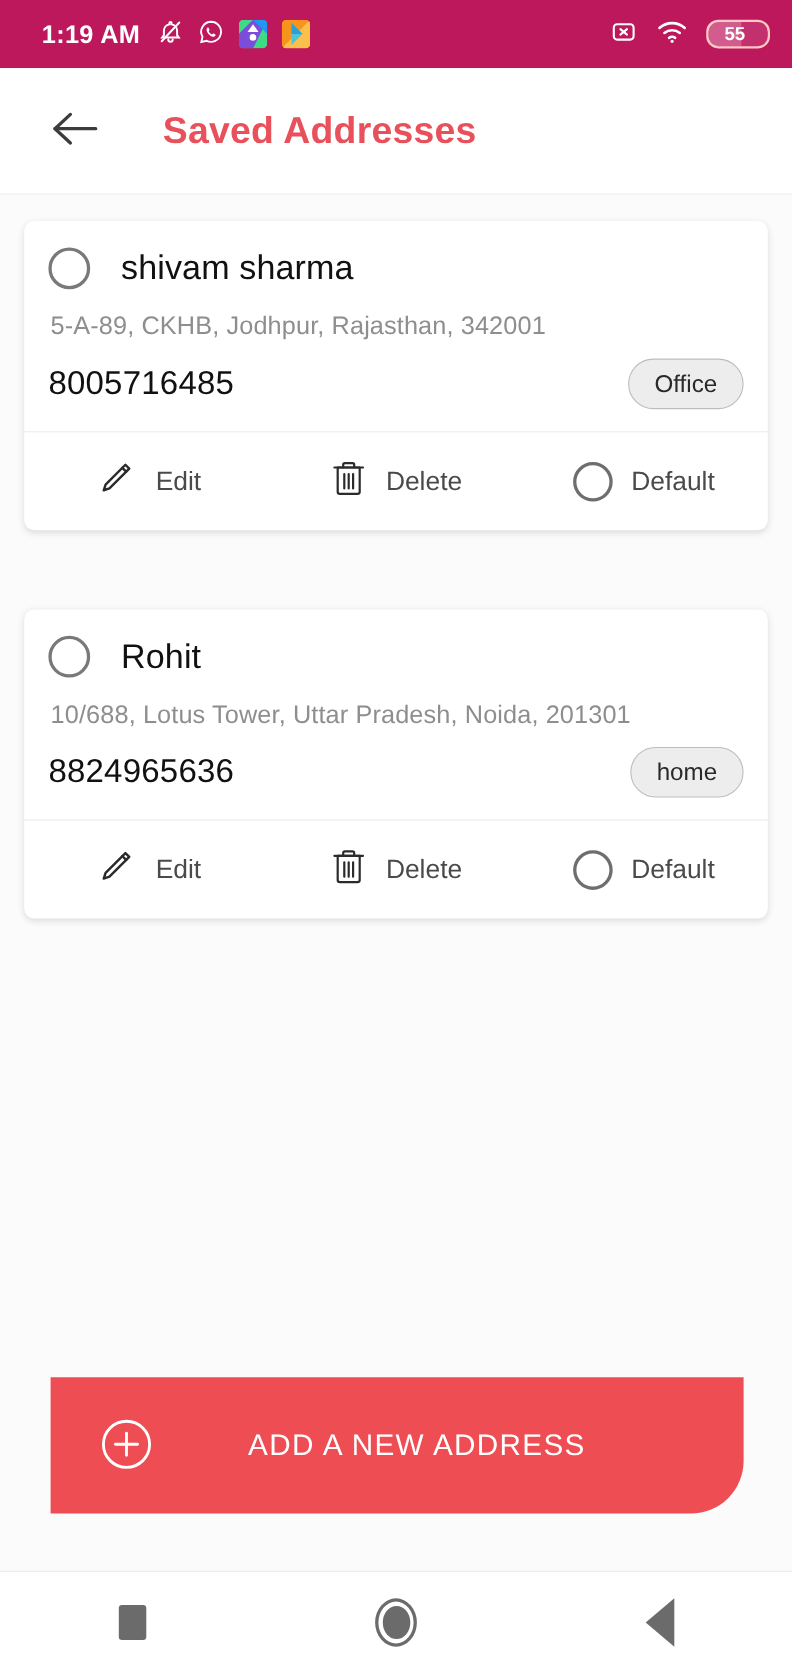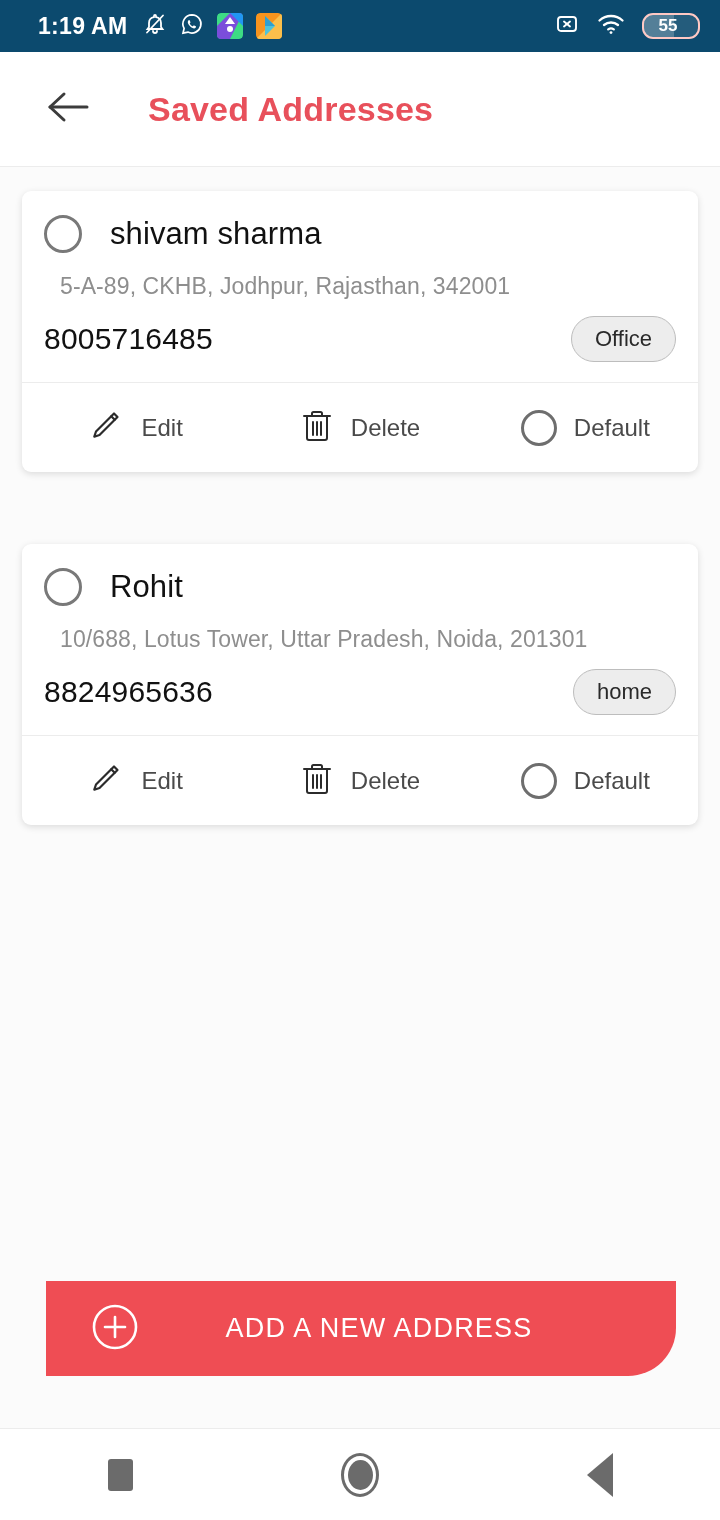--- a/index.html
+++ b/index.html
@@ -12,22 +12,22 @@
 
   body {
     font-family: "Liberation Sans", sans-serif;
     background: #fbfbfb;
     display: flex;
     flex-direction: column;
   }
 
   
   .status-bar {
-    height: 52px;
-    background: #0c4a6e;
+    height: 62px;
+    background: #be185d;
     display: flex;
     align-items: center;
     justify-content: space-between;
     padding: 0 20px 0 38px;
     flex: 0 0 auto;
   }
   .status-left {
     display: flex;
     align-items: center;
     gap: 13px;
@@ -144,21 +144,21 @@
     font-size: 31px;
     color: #111111;
     font-weight: normal;
     letter-spacing: 0.1px;
   }
 
   .addr-line {
     font-size: 23px;
     color: #8e8e8e;
     margin-top: 20px;
-    margin-left: 16px;
+    margin-left: 2px;
     letter-spacing: 0.1px;
     white-space: nowrap;
   }
 
   .phone-row {
     display: flex;
     align-items: center;
     justify-content: space-between;
     margin-top: 16px;
     margin-bottom: 10px;
@@ -209,21 +209,21 @@
   
   .cta-wrap {
     padding: 0 0 0 0;
     display: flex;
     justify-content: flex-start;
     margin-bottom: 52px;
   }
   .cta-btn {
     margin-left: 46px;
     width: 630px;
-    height: 95px;
+    height: 124px;
     background: #ef4d54;
     border: none;
     border-radius: 0 0 48px 0;
     display: flex;
     align-items: center;
     cursor: pointer;
     font-family: "Liberation Sans", sans-serif;
     margin-top: 19px;
   }
   .cta-plus {

